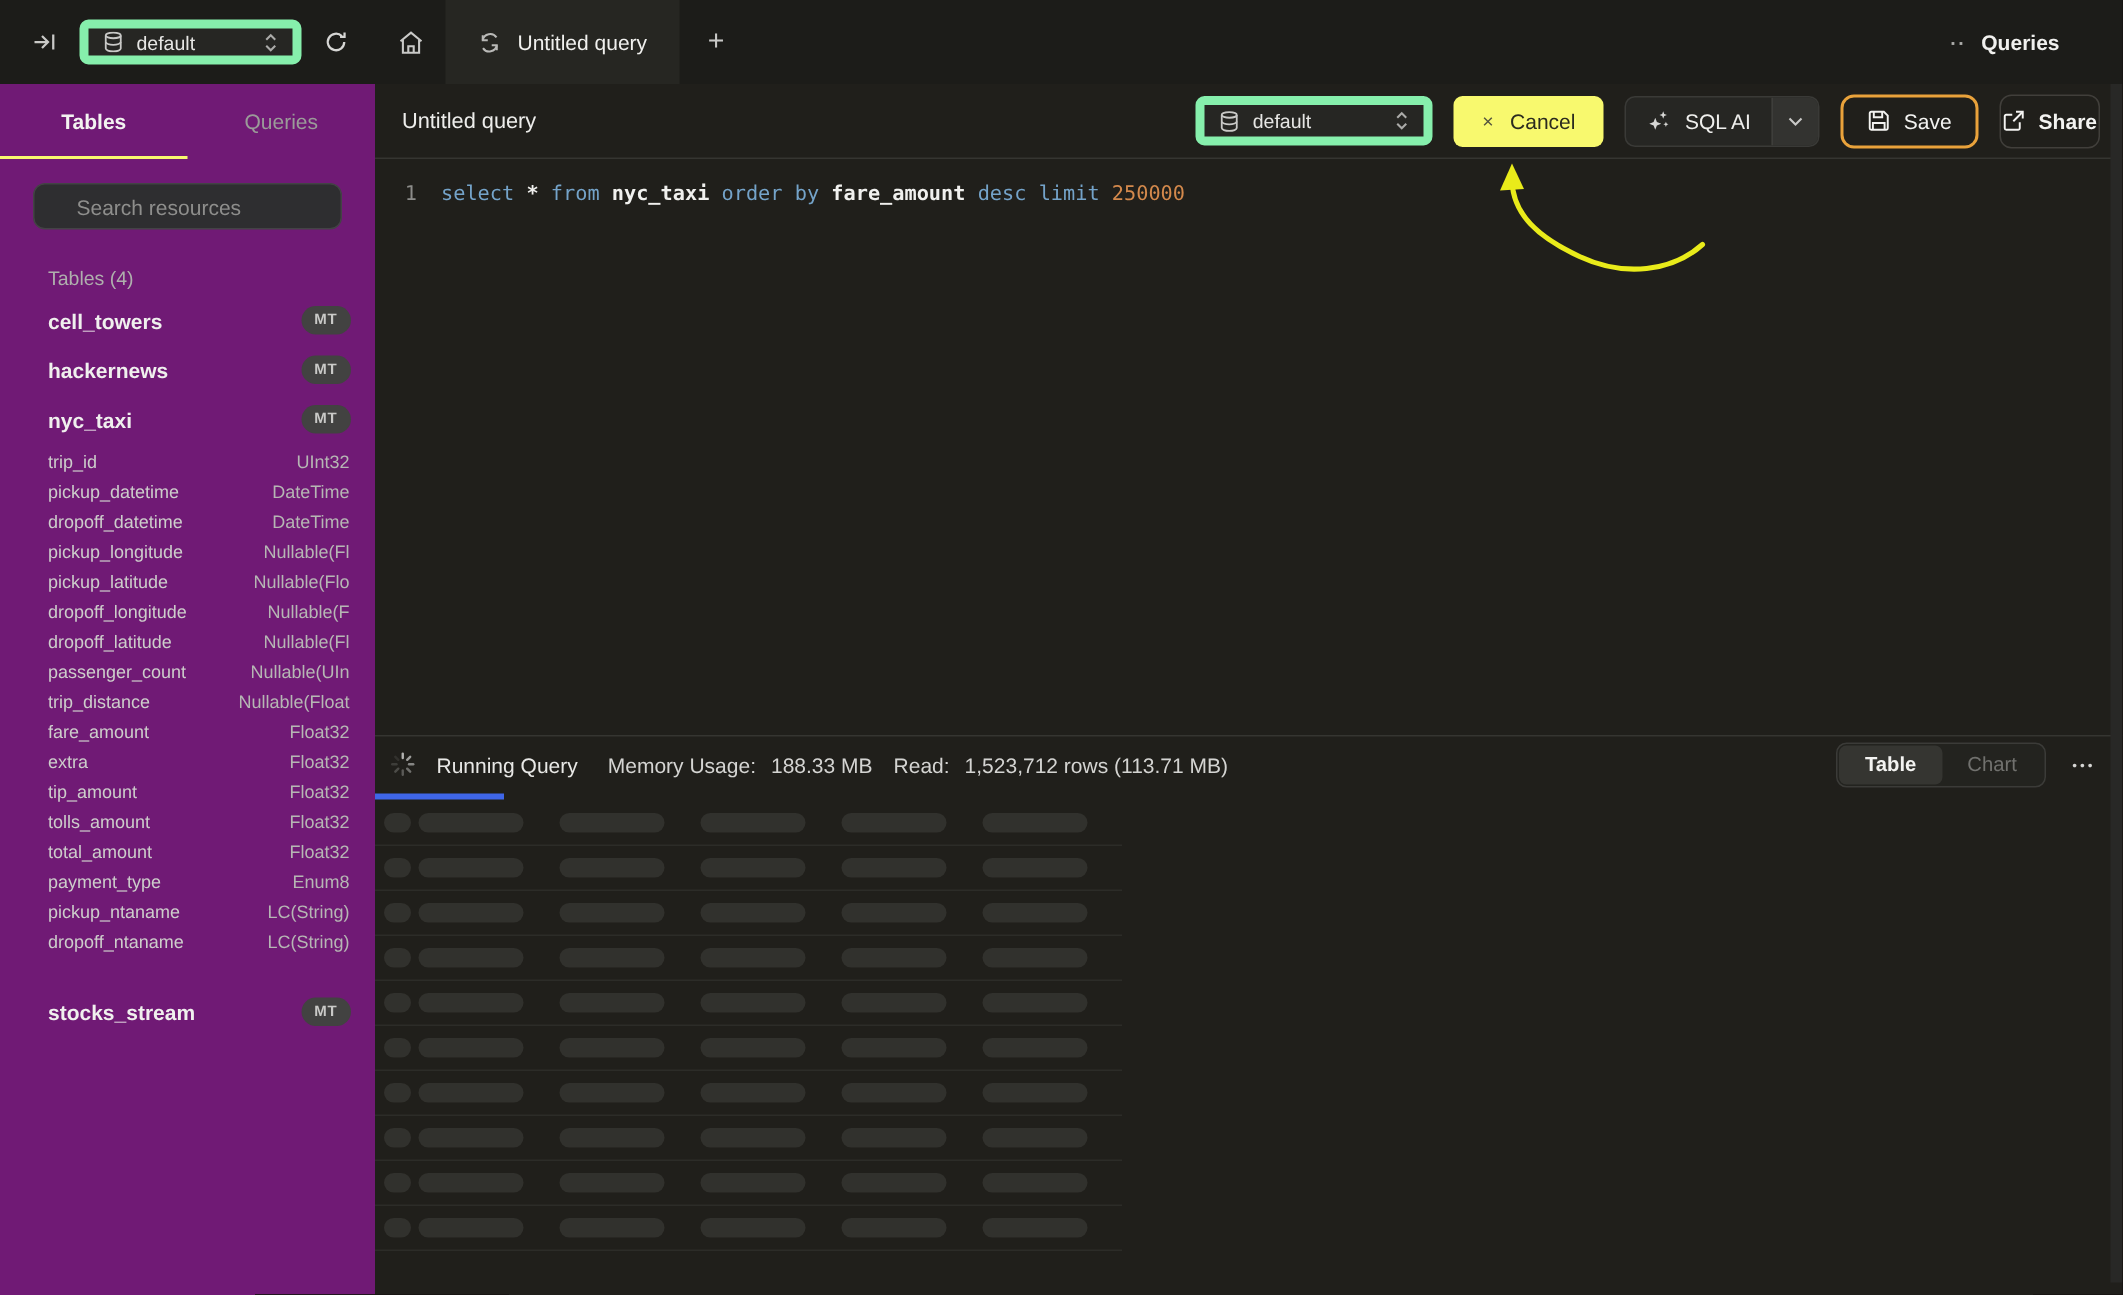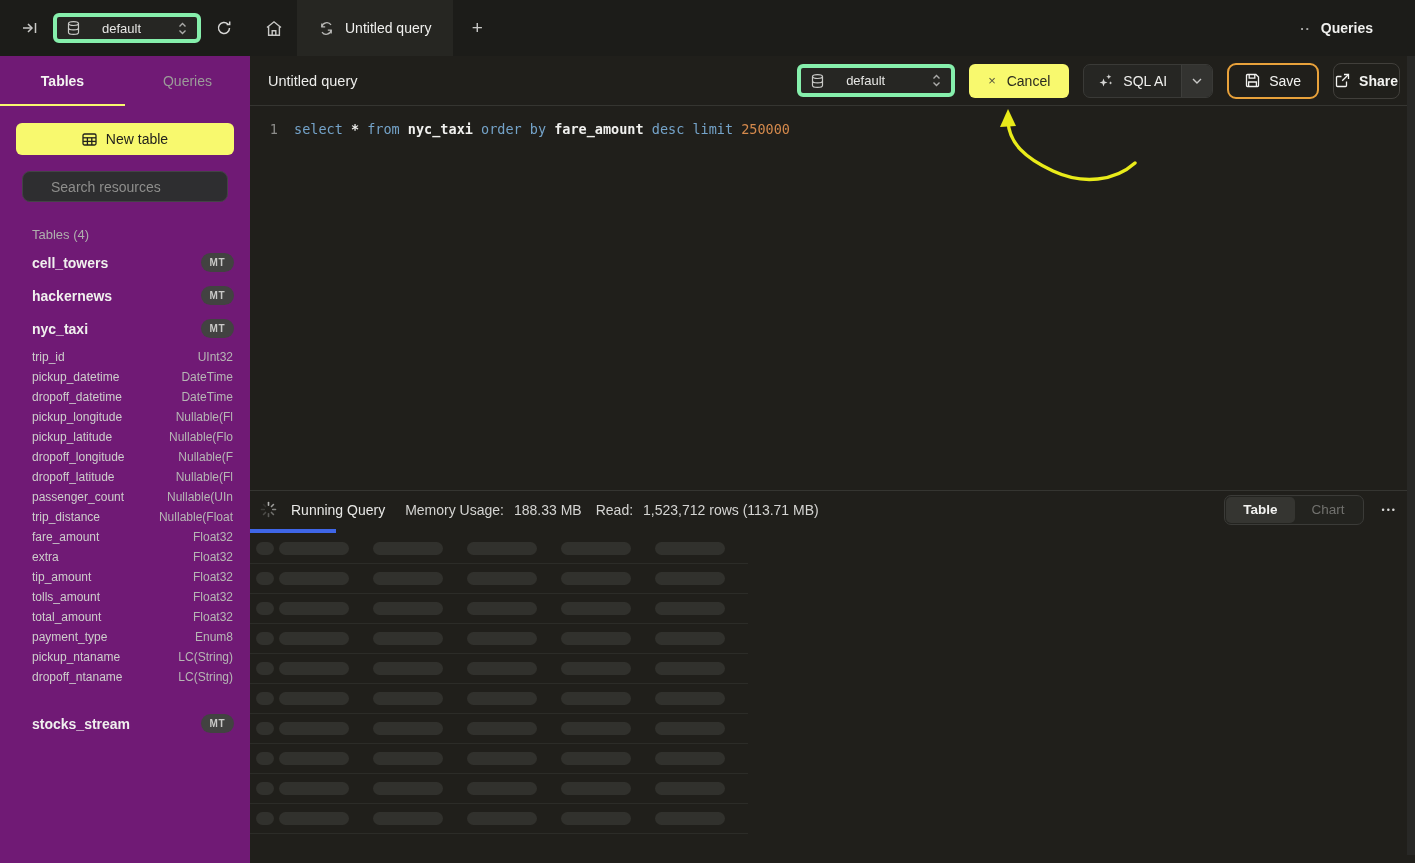--- a/index.html
+++ b/index.html
@@ -4,21 +4,21 @@
 <style>
   * { margin:0; padding:0; box-sizing:border-box; }
   html,body { background:#111; }
   body { font-family:"Liberation Sans", sans-serif; }
   .app { position:relative; width:1415px; height:863px; background:#201F1B; overflow:hidden; color:#ECECEA; }
 
   
   .topbar { position:absolute; top:0; left:0; right:0; height:56px; background:#1C1C19; display:flex; align-items:stretch; }
   .topbar-left { width:250px; display:flex; align-items:center; gap:15px; padding:0 18px 0 22px; }
   .icon-btn { display:flex; align-items:center; justify-content:center; color:#C9C9C7; cursor:pointer; }
-  .db-select { height:30px; flex:1; background:#262623; border:4px solid #86efac; border-radius:6px; display:flex; align-items:center; gap:22px; padding:0 10px; font-size:13px; color:#E6E6E4; cursor:pointer; }
+  .db-select { height:30px; flex:1; background:#262623; border:6px solid #86efac; border-radius:6px; display:flex; align-items:center; gap:9px; padding:0 10px; font-size:13px; color:#E6E6E4; cursor:pointer; }
   .db-select .updown { margin-left:auto; }
   .tabstrip { display:flex; align-items:stretch; }
   .home-tab { width:47px; display:flex; align-items:center; justify-content:center; color:#C9C9C7; cursor:pointer; }
   .query-tab { background:#262622; display:flex; align-items:center; gap:11px; padding:0 22px; font-size:14px; color:#F0F0EE; cursor:pointer; }
   .add-tab { width:48px; display:flex; align-items:center; justify-content:center; font-size:19px; color:#C9C9C7; cursor:pointer; }
   .topbar-right { margin-left:auto; display:flex; align-items:center; gap:10px; padding-right:42px; font-size:14px; font-weight:600; color:#F0F0EE; cursor:pointer; }
   .dots-glyph { color:#ABABA9; font-weight:700; letter-spacing:1px; font-size:13px; }
 
   
   .sidebar { position:absolute; top:56px; left:0; width:250px; bottom:0; background:#701a75; }
@@ -154,30 +154,20 @@
       <span>Queries</span>
     </div>
   </header>
 
   <aside class="sidebar">
     <div class="sidebar-tabs">
       <div class="sidebar-tab active">Tables</div>
       <div class="sidebar-tab">Queries</div>
     </div>
 
-    <button class="new-table-btn">
-      <svg class="ic" width="15" height="13" viewBox="0 0 15 13" fill="none" stroke="#22221C" stroke-width="1.3">
-        <rect x="1" y="1" width="13" height="11" rx="1.5"></rect>
-          <line x1="1" y1="4.8" x2="14" y2="4.8"></line>
-          <line x1="1" y1="8.4" x2="14" y2="8.4"></line>
-          <line x1="5.4" y1="4.8" x2="5.4" y2="12"></line>
-          <line x1="9.8" y1="4.8" x2="9.8" y2="12"></line>
-      </svg>
-      <span>New table</span>
-    </button>
 
     <div class="search-box">
       <svg class="ic" width="14" height="14" viewBox="0 0 14 14" fill="none" stroke="#8E8E8C" stroke-width="1.4">
         <circle cx="6" cy="6" r="4.4"></circle>
           <line x1="9.4" y1="9.4" x2="13" y2="13"></line>
       </svg>
       <input type="text" placeholder="Search resources" style="">
     </div>
 
     <div class="section-label">Tables (4)</div>

